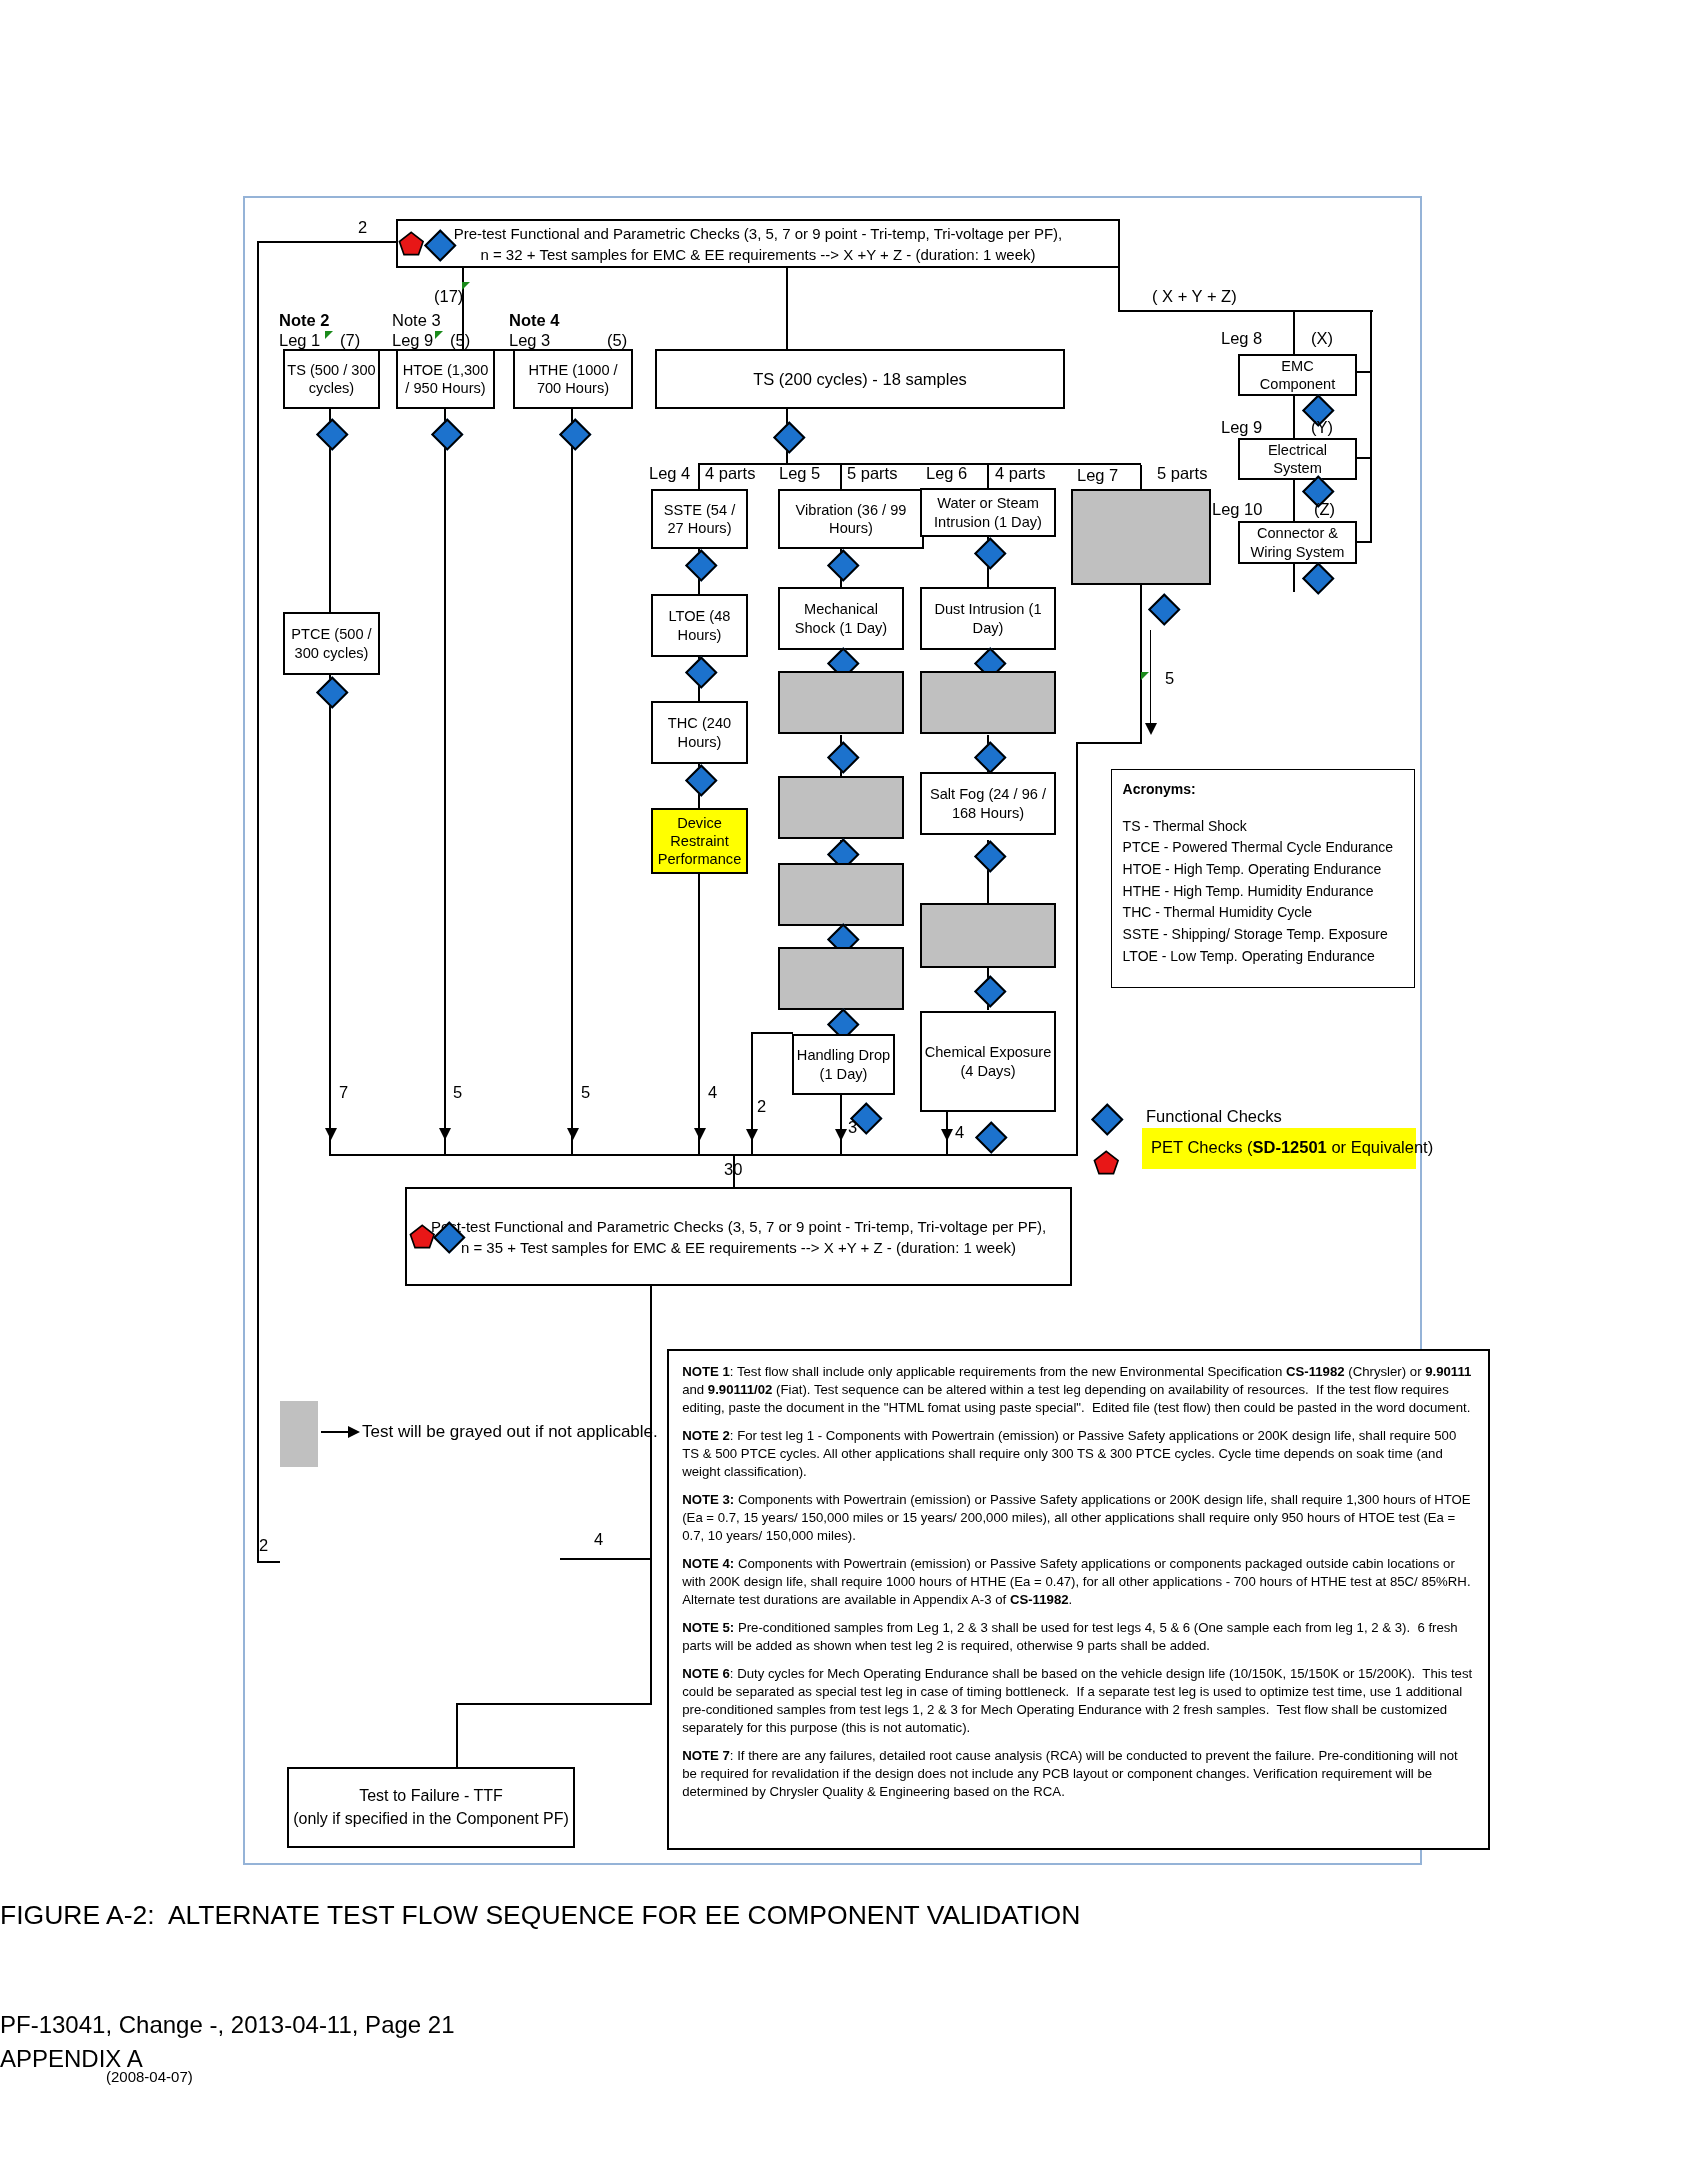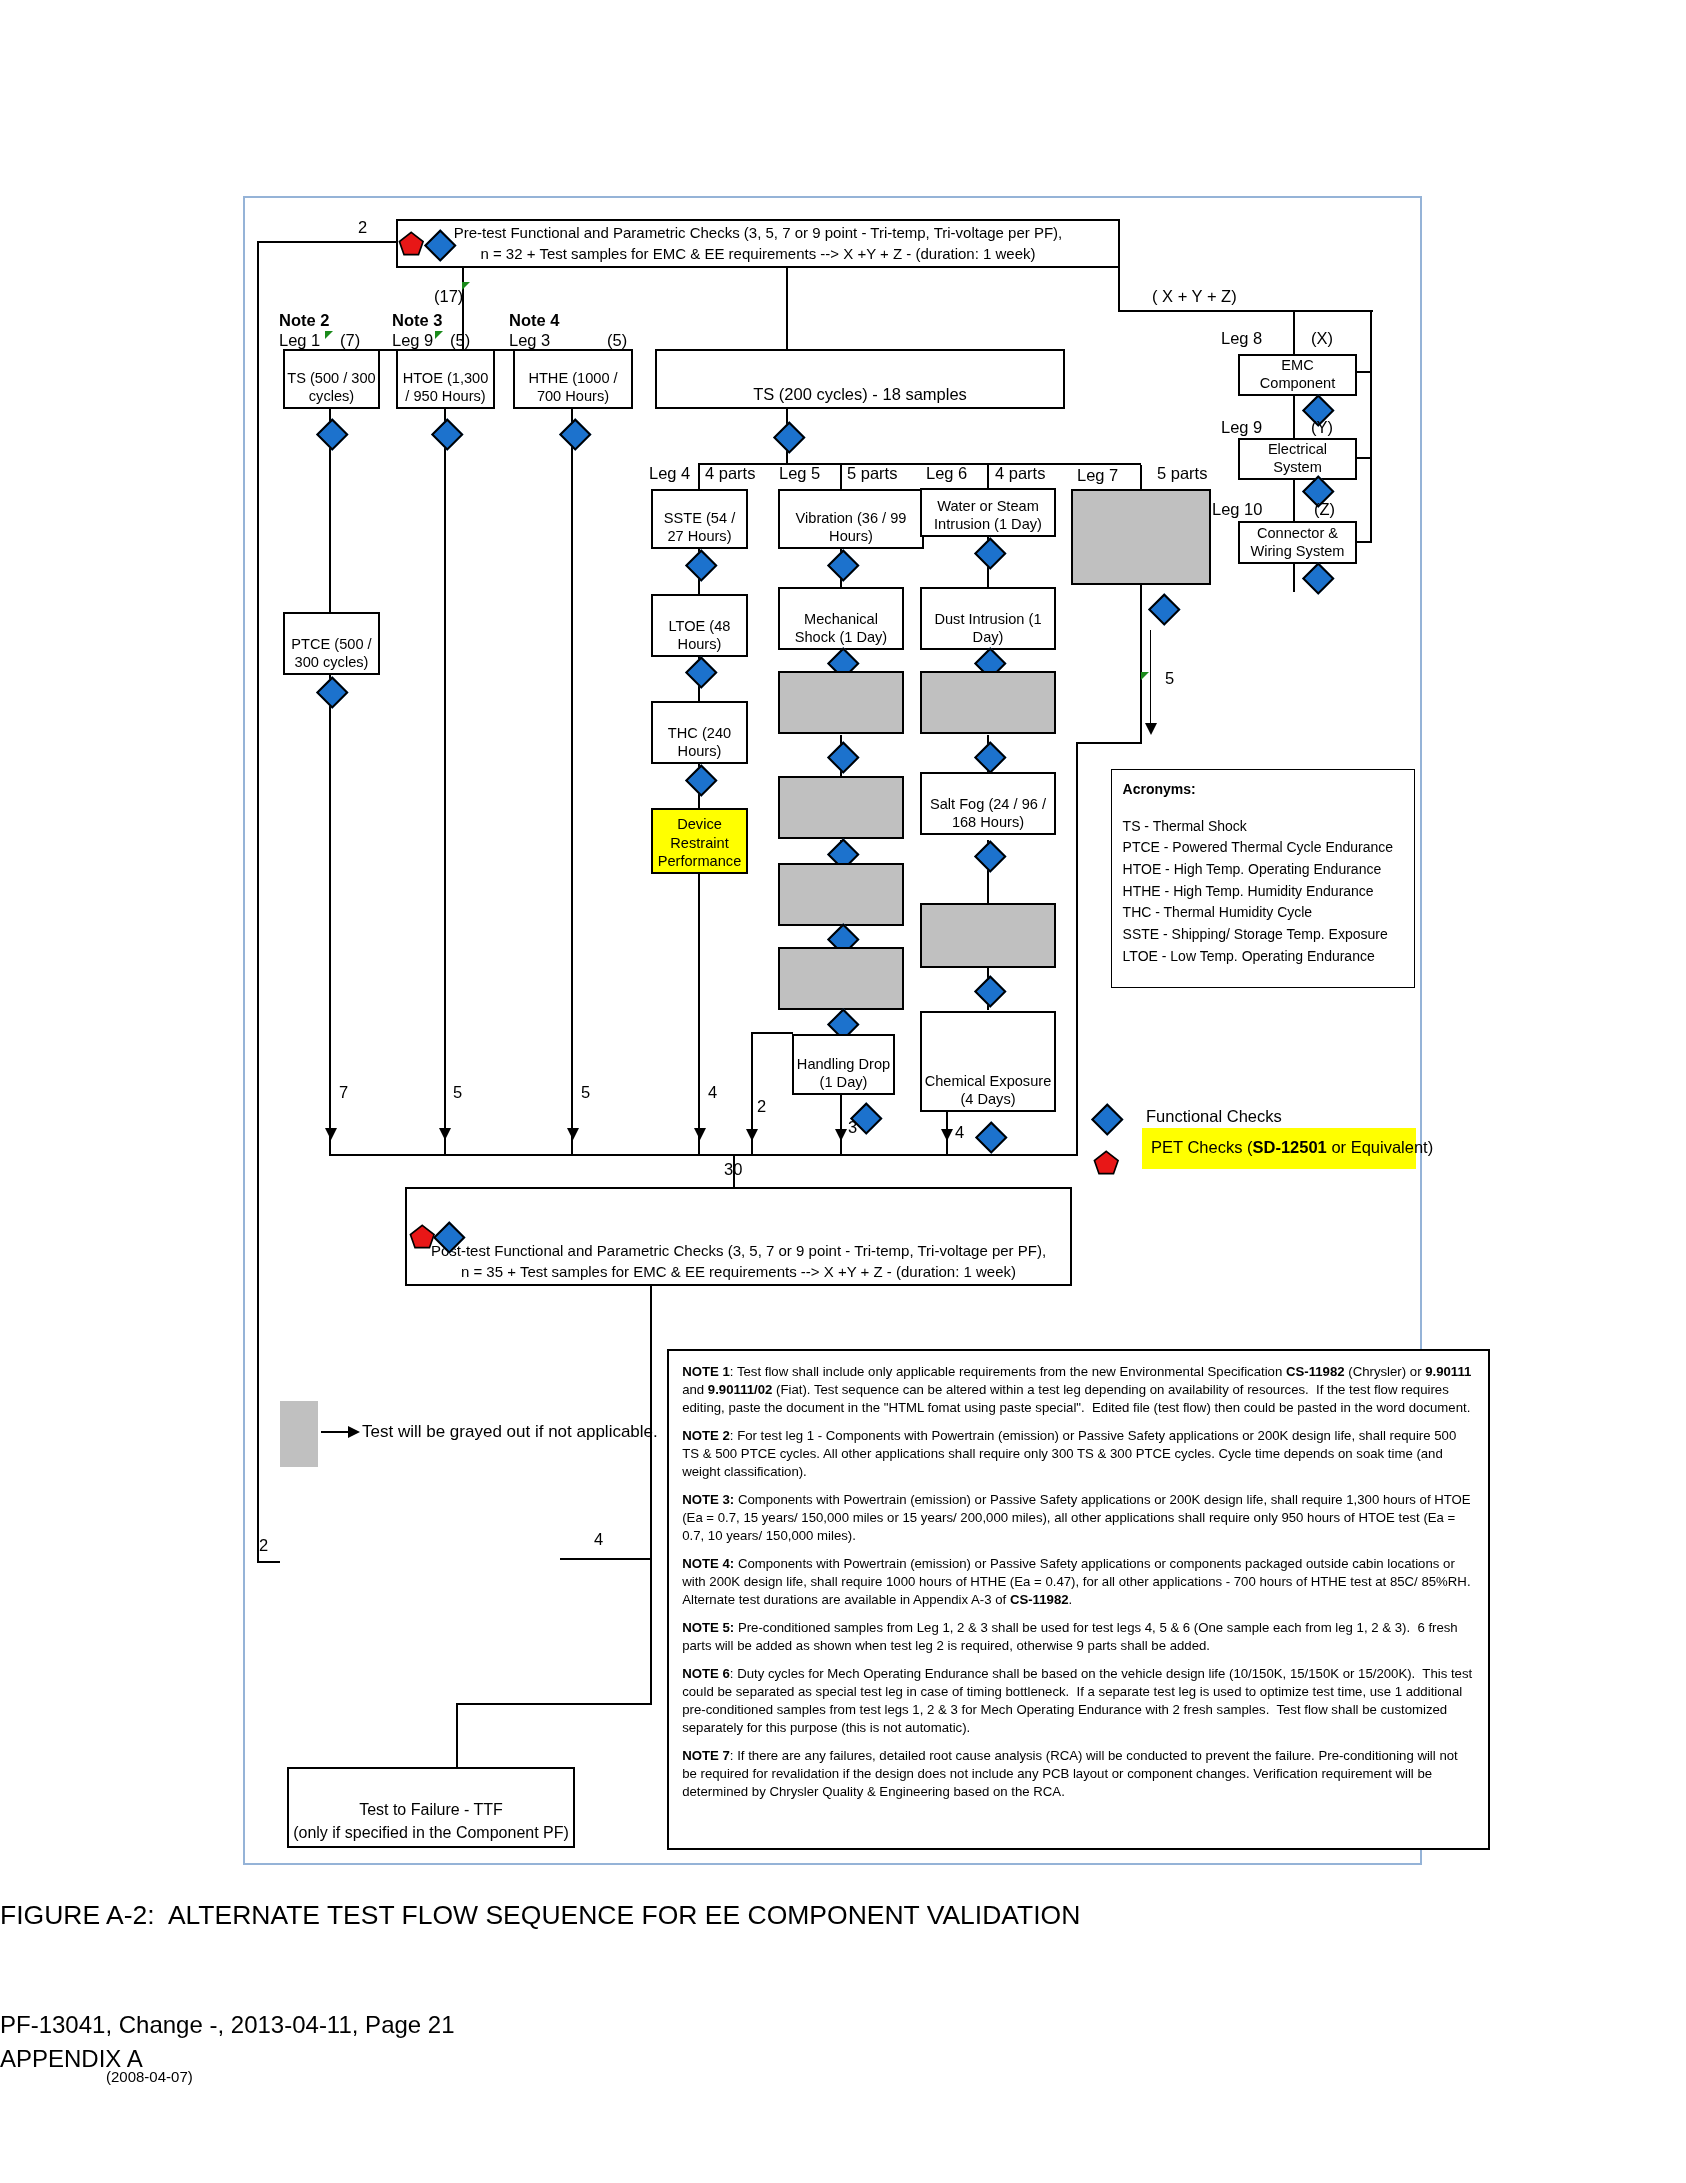--- a/index.html
+++ b/index.html
@@ -1,21 +1,21 @@
 <!DOCTYPE html>
 <html style="font-size:10.6px"><head>
 <meta charset="utf-8">
 <style>
   html,body{margin:0;padding:0;background:#fff}
   #canvas{position:relative;width:1687px;height:2183px;background:#fff;
     font-family:"Liberation Sans",sans-serif;color:#000;overflow:hidden}
   .frame{position:absolute;border:2px solid #95b3d7;background:transparent}
   .ln{position:absolute;background:#000}
   .box{position:absolute;background:#fff;border:2px solid #000;display:flex;flex-direction:column;
-    align-items:center;justify-content:flex-end;text-align:center;font-size:14.6px;line-height:1.25;
+    align-items:center;justify-content:center;text-align:center;font-size:14.6px;line-height:1.25;
     padding:2px;box-sizing:border-box}
   .gbox{background:#c0c0c0}
   .ybox{background:#ffff00}
   .big{border-width:2.6px;font-size:15px;line-height:1.4}
   .lbl{position:absolute;font-size:16.5px;white-space:nowrap}
   .dm{position:absolute;width:18.5px;height:18.5px;background:#1c72cd;border:2px solid #000;transform:rotate(45deg)}
   .pent{position:absolute}
   .ahd{position:absolute;width:0;height:0;border-left:6px solid transparent;border-right:6px solid transparent;border-top:12px solid #000}
   .ahr{position:absolute;width:0;height:0;border-top:6px solid transparent;border-bottom:6px solid transparent;border-left:12px solid #000}
   .gmk{position:absolute;width:0;height:0;border-top:8.6px solid #1a8a1a;border-right:8.6px solid transparent}
@@ -115,21 +115,21 @@
     </svg>
   <div class="dm" style="left:429px;top:234px"></div>
   <div class="lbl" style="left:358px;top:218px">2</div>
 
   <div class="lbl" style="left:434px;top:287px">(17)</div>
   <div class="lbl" style="left:1152px;top:287px">( X + Y + Z)</div>
 
   <div class="lbl" style="left:279px;top:311px;font-weight:bold">Note 2</div>
   <div class="lbl" style="left:279px;top:331px">Leg 1</div>
   <div class="lbl" style="left:340px;top:331px">(7)</div>
-  <div class="lbl" style="left:392px;top:311px;font-weight:bold">Note 3</div>
+  <div class="lbl" style="left:392px;top:311px;font-weight:normal">Note 3</div>
   <div class="lbl" style="left:392px;top:331px">Leg 9</div>
   <div class="lbl" style="left:450px;top:331px">(5)</div>
   <div class="lbl" style="left:509px;top:311px;font-weight:bold">Note 4</div>
   <div class="lbl" style="left:509px;top:331px">Leg 3</div>
   <div class="lbl" style="left:607px;top:331px">(5)</div>
 
   <div class="box" style="left:283px;top:349px;width:97px;height:60px">
       <span>TS (500 / 300 cycles)</span>
     </div>
   <div class="box" style="left:396px;top:349px;width:99px;height:60px">

